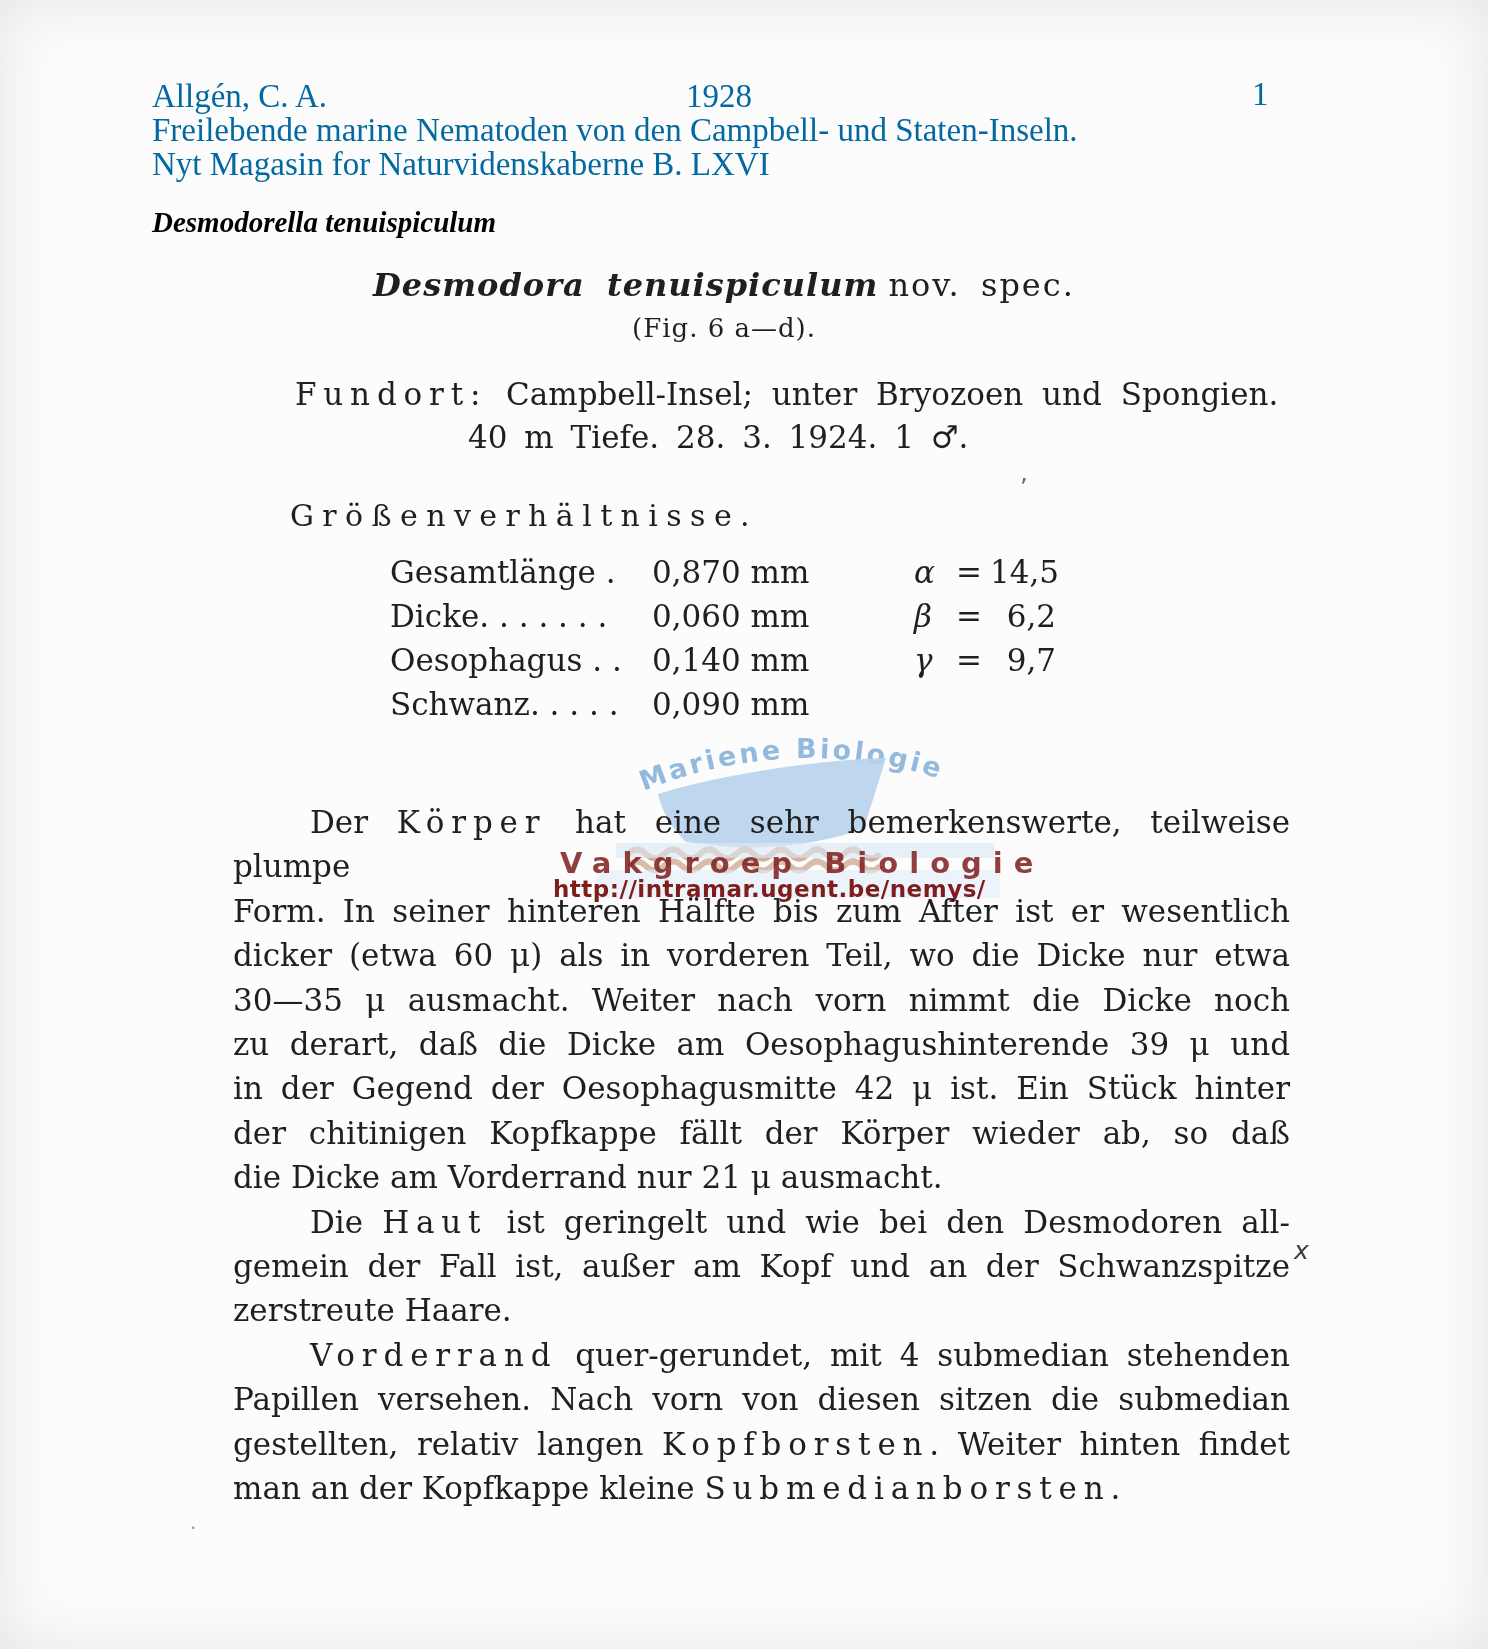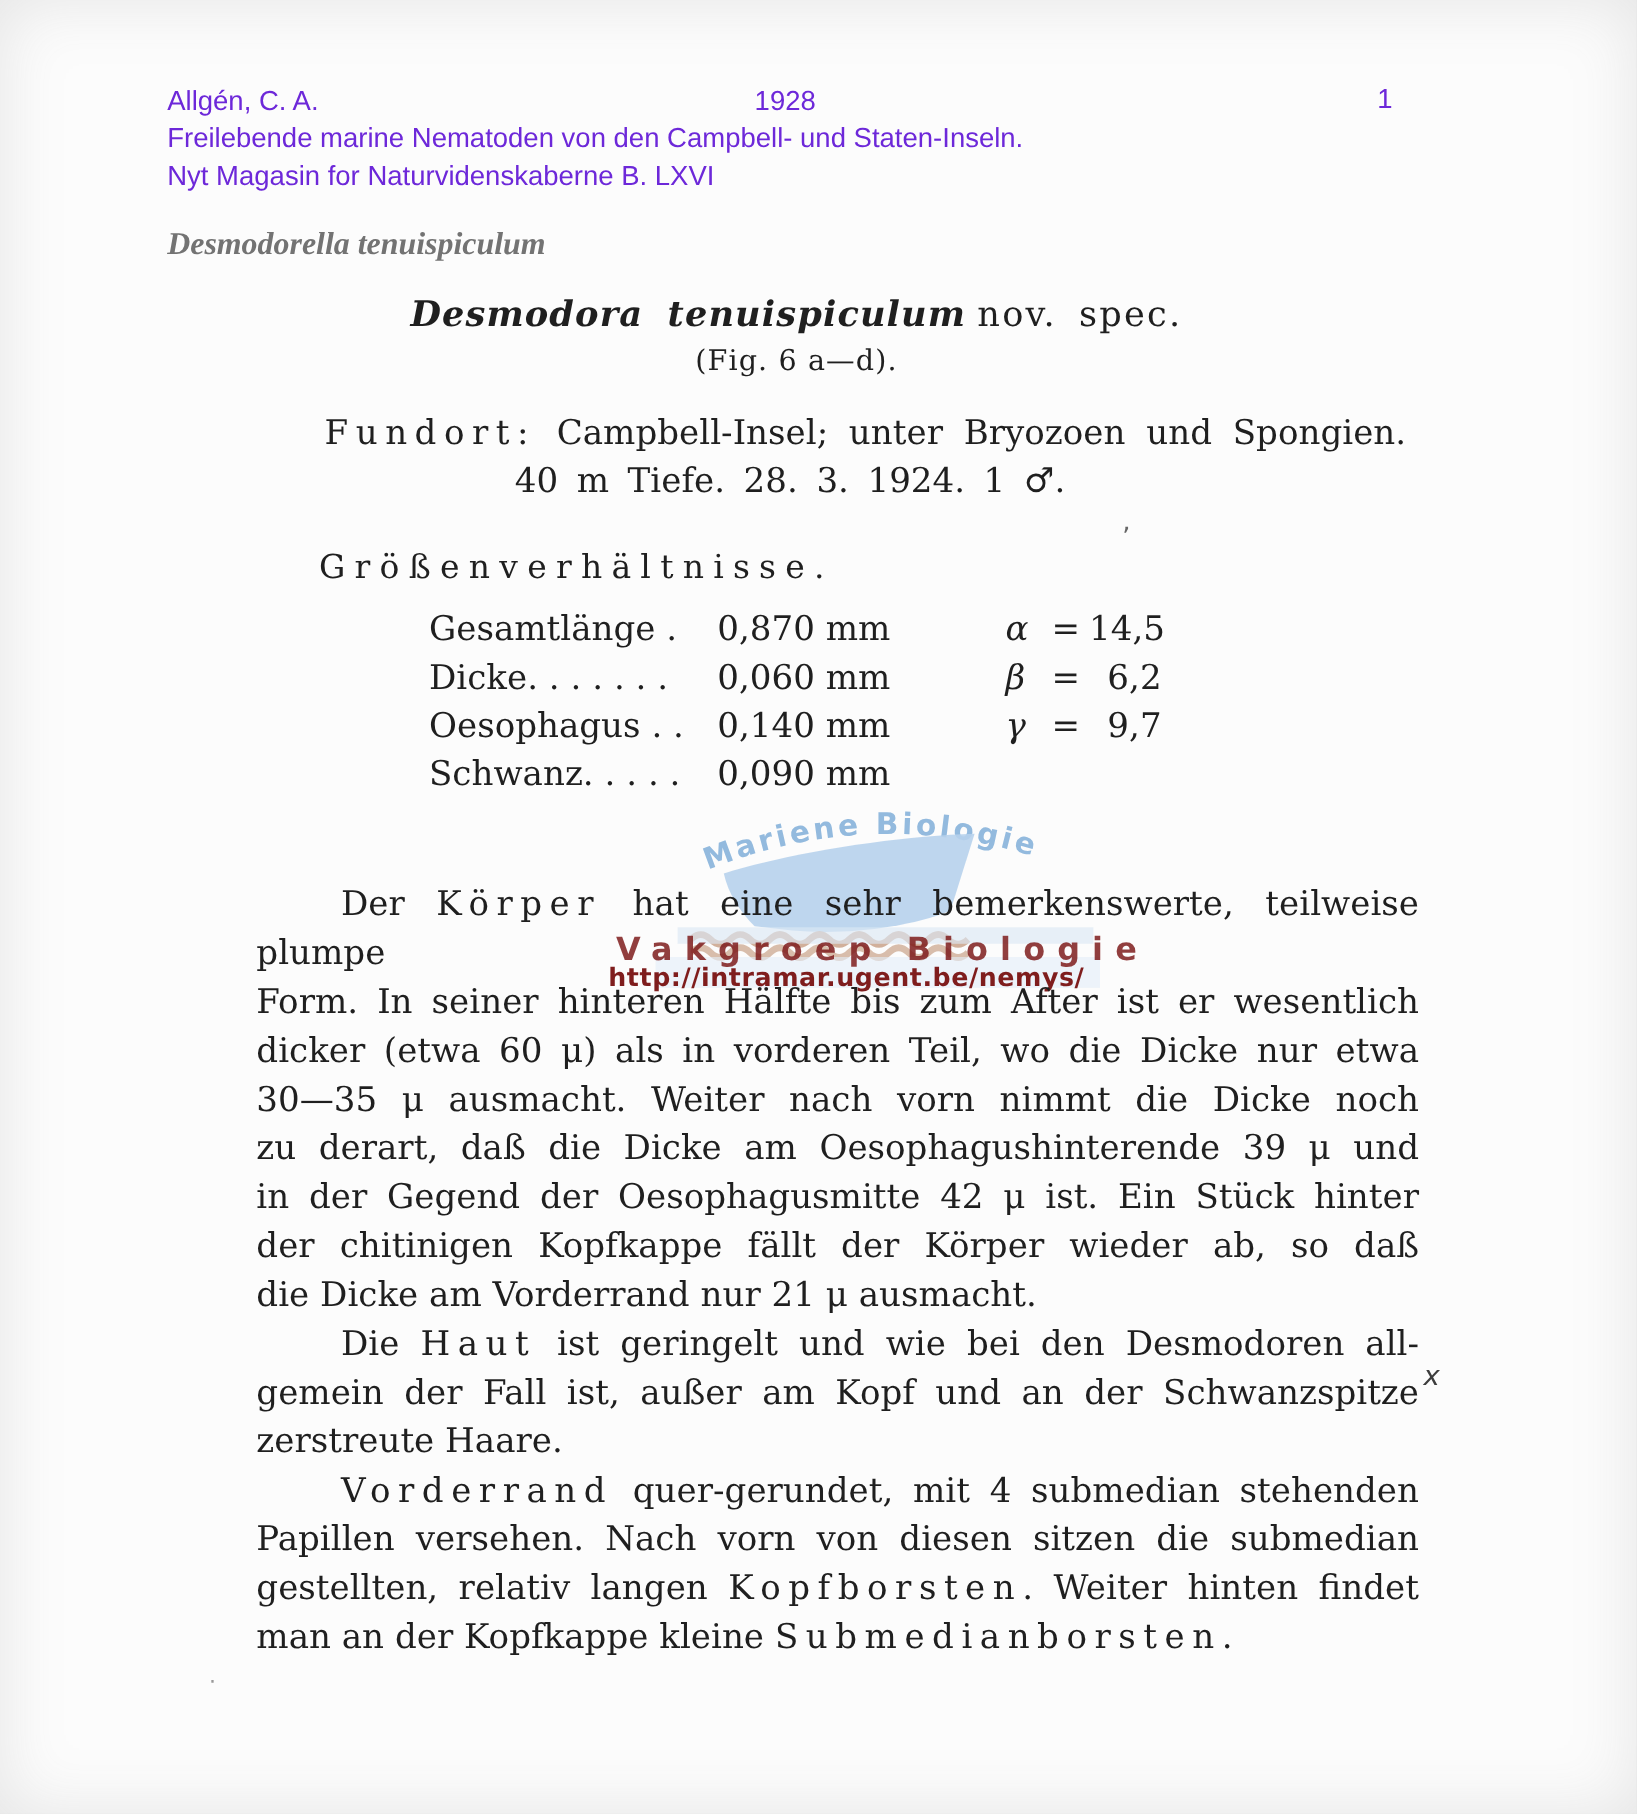--- a/index.html
+++ b/index.html
@@ -6,30 +6,30 @@
   .page{
     position:relative;
     width:1488px;height:1649px;
     background:#fcfcfc;
     overflow:hidden;
     font-family:"DejaVu Serif", serif;
     color:#1f1f1f;
     box-shadow:inset 0 0 60px rgba(120,120,120,.18);
   }
   
-  .hdr{position:absolute;font-family:Liberation Sans, sans-serif;font-size:25px;color:#6d28d9;white-space:nowrap;}
+  .hdr{position:absolute;font-family:Liberation Serif, serif;font-size:33px;color:#0369a1;white-space:nowrap;}
   .hdr-author{left:152px;top:78px;}
   .hdr-year{left:686px;top:78px;}
   .hdr-pagenum{left:1252px;top:76px;}
   .hdr-line2{left:152px;top:112px;}
   .hdr-line3{left:152px;top:146px;}
   .species-label{
     position:absolute;left:152px;top:206px;
     font-family:"Liberation Serif", serif;
-    font-weight:bold;font-style:italic;font-size:29px;color:#737373;
+    font-weight:bold;font-style:italic;font-size:29px;color:#000000;
     white-space:nowrap;
   }
   
   .title-row{position:absolute;left:0;top:266px;width:1448px;text-align:center;font-size:32px;white-space:nowrap;}
   .title-species{font-weight:bold;font-style:italic;letter-spacing:1px;word-spacing:10px;}
   .title-suffix{letter-spacing:2px;word-spacing:8px;}
   .fig-row{position:absolute;left:0;top:313px;width:1448px;text-align:center;font-size:26px;letter-spacing:1px;}
   
   .fundort1{position:absolute;left:255px;top:376px;font-size:31px;word-spacing:9px;white-space:nowrap;margin-left:40px;}
   .fundort2{position:absolute;left:468px;top:419px;font-size:31px;word-spacing:7px;white-space:nowrap;}

